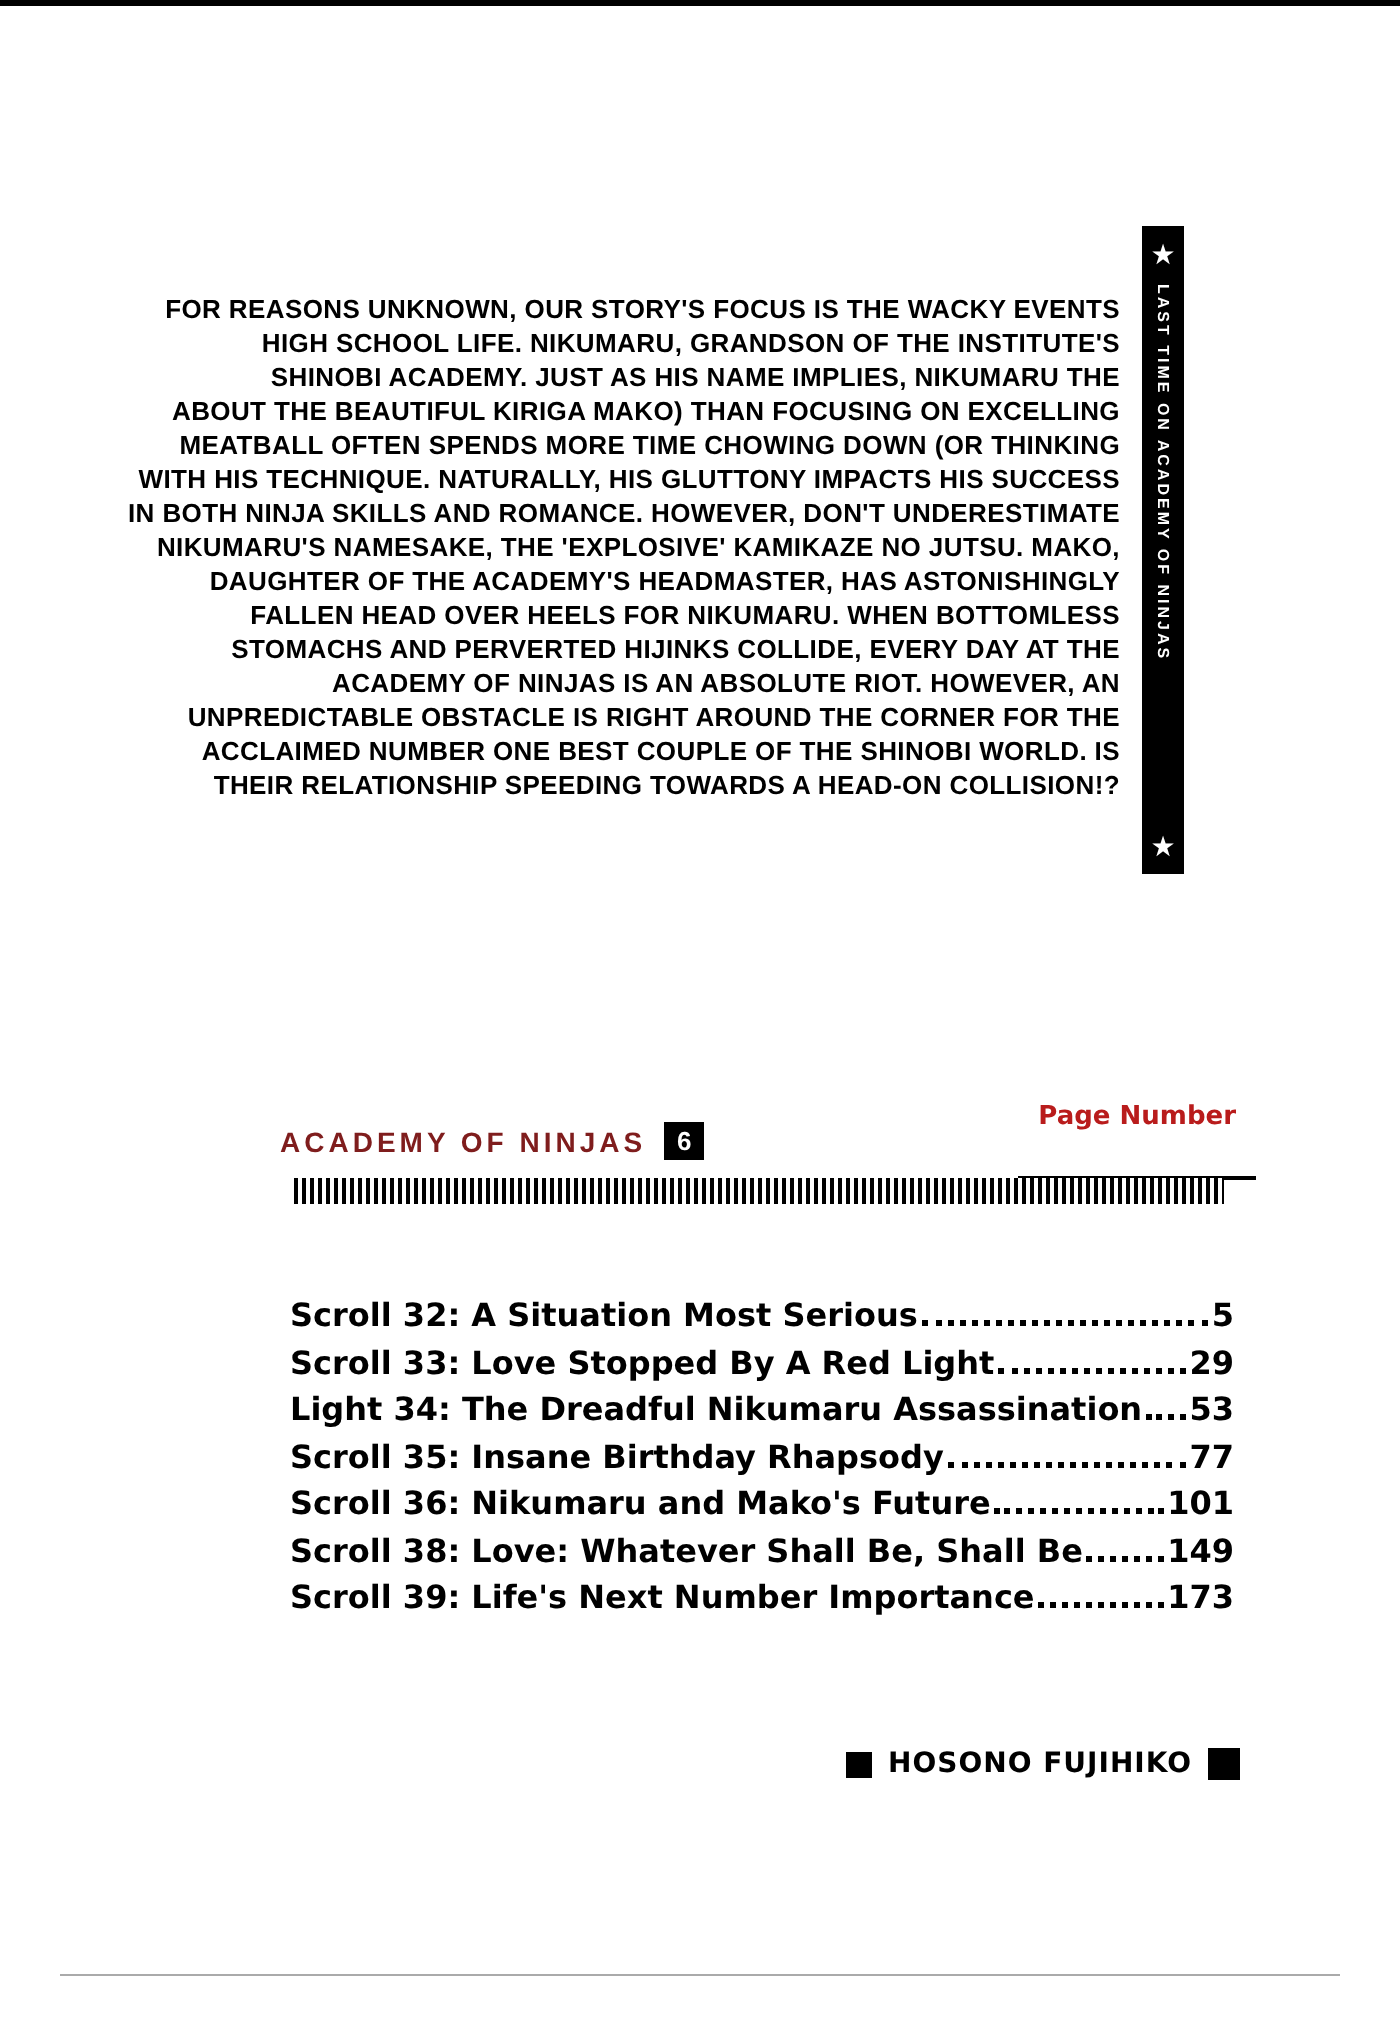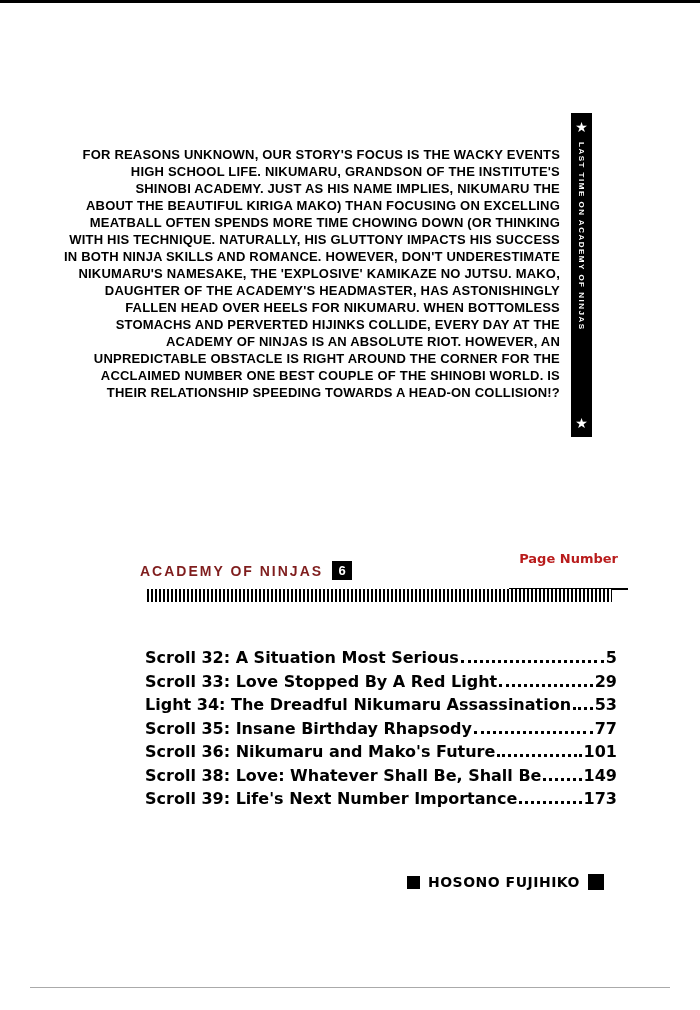--- a/index.html
+++ b/index.html
@@ -84,21 +84,21 @@
     white-space: nowrap;
   }
   .toc-leader {
     flex: 1;
     border-bottom: 3px dotted #000;
     margin: 0 2px 4px 2px;
     min-width: 14px;
   }
   
   .footer {
-    position: absolute; top: 874px; right: 96px;
+    position: absolute; top: 874px; right: 80px;
     display: flex; align-items: center; gap: 8px;
     font-family: "DejaVu Sans", sans-serif;
     font-size: 14px; font-weight: 700; color: #000;
     letter-spacing: 0.5px;
   }
   .sq-small { width: 13px; height: 13px; background: #000; }
   .sq-large { width: 16px; height: 16px; background: #000; }
   .bottom-line {
     position: absolute; left: 30px; right: 30px; bottom: 22px;
     border-top: 1px solid #aaa;

